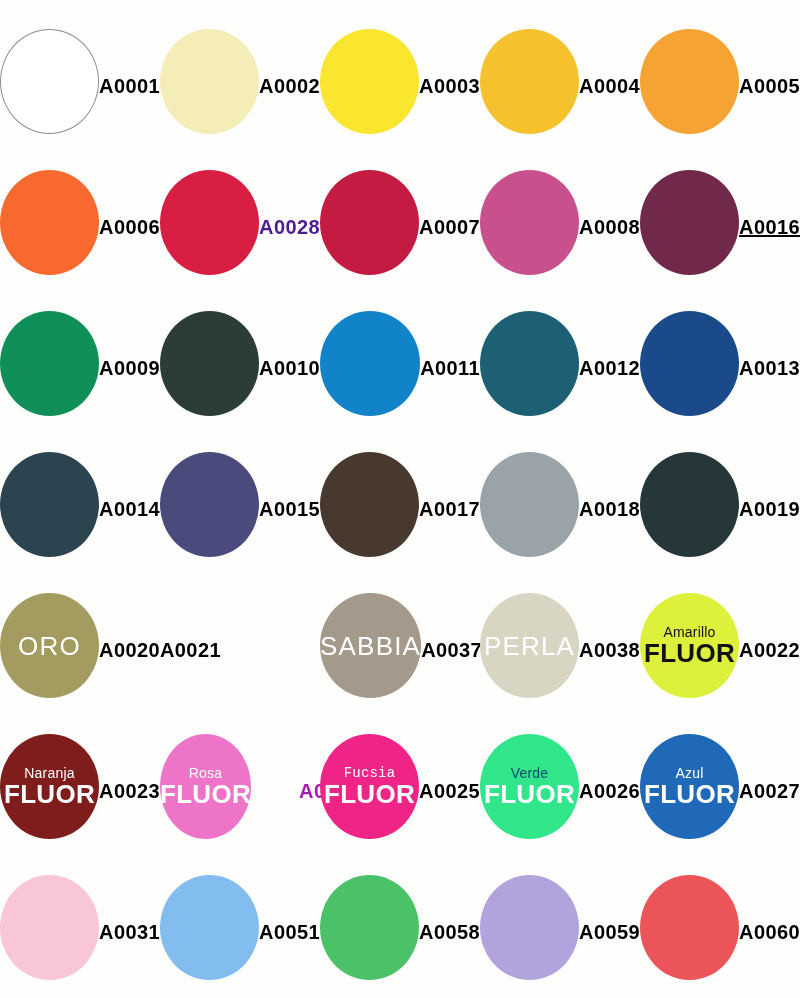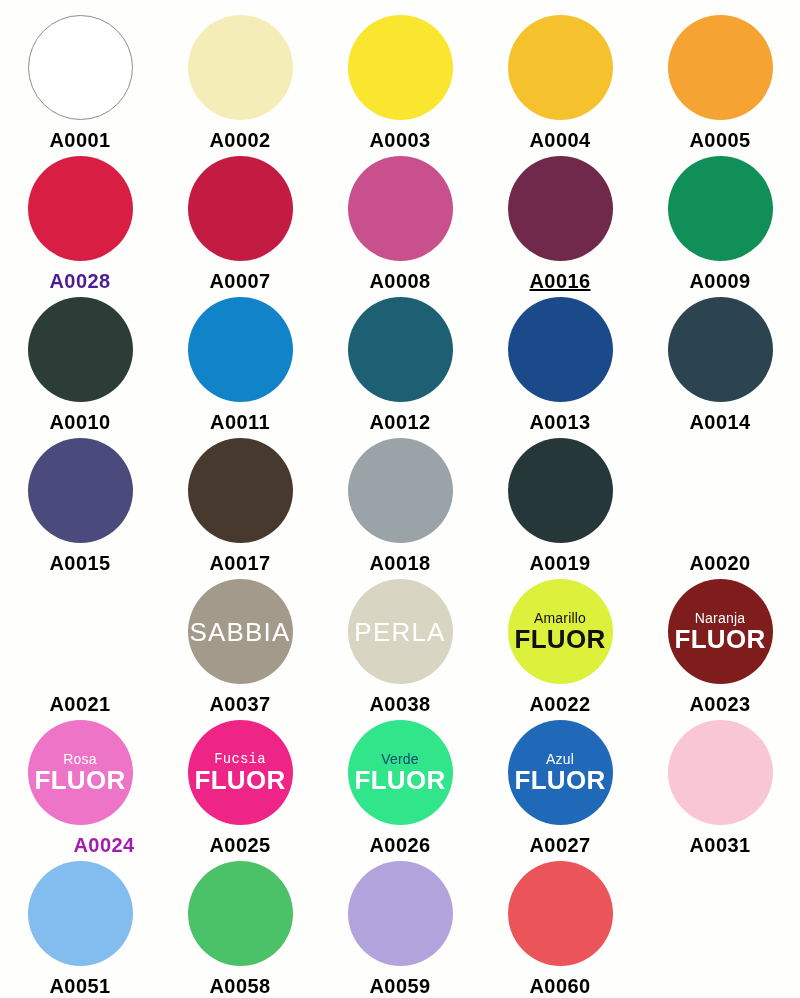--- a/index.html
+++ b/index.html
@@ -20,23 +20,23 @@
     grid-template-columns: repeat(5, 160px);
     grid-template-rows: repeat(7, 141px);
     width: 800px;
     height: 987px;
     padding-top: 11px;
     box-sizing: border-box;
   }
 
   .swatch-cell {
     display: flex;
-    flex-direction: column;
+    flex-direction: row;
     align-items: center;
-    justify-content: flex-end;
+    justify-content: space-between;
     position: relative;
   }
 
   .swatch-disc {
     width: 105px;
     height: 105px;
     border-radius: 50%;
     display: flex;
     flex-direction: column;
     align-items: center;
@@ -96,20 +96,24 @@
     </div>
     <div class="swatch-cell">
       <div class="swatch-disc" style="background: rgb(245, 194, 46);"></div>
       <div class="swatch-code" style="color: rgb(0, 0, 0);">A0004</div>
     </div>
     <div class="swatch-cell">
       <div class="swatch-disc" style="background: rgb(245, 164, 51);"></div>
       <div class="swatch-code" style="color: rgb(0, 0, 0);">A0005</div>
     </div>
     <div class="swatch-cell">
+      <div class="swatch-disc" style="background: rgb(247, 105, 46);"></div>
+      <div class="swatch-code" style="color: rgb(0, 0, 0);">A0006</div>
+    </div>
+    <div class="swatch-cell">
       <div class="swatch-disc" style="background: rgb(216, 30, 67);"></div>
       <div class="swatch-code" style="color: #4c1d95;">A0028</div>
     </div>
     <div class="swatch-cell">
       <div class="swatch-disc" style="background: rgb(196, 27, 66);"></div>
       <div class="swatch-code" style="color: rgb(0, 0, 0);">A0007</div>
     </div>
     <div class="swatch-cell">
       <div class="swatch-disc" style="background: rgb(200, 80, 140);"></div>
       <div class="swatch-code" style="color: rgb(0, 0, 0);">A0008</div>
@@ -152,20 +156,23 @@
     </div>
     <div class="swatch-cell">
       <div class="swatch-disc" style="background: rgb(154, 163, 168);"></div>
       <div class="swatch-code" style="color: rgb(0, 0, 0);">A0018</div>
     </div>
     <div class="swatch-cell">
       <div class="swatch-disc" style="background: rgb(38, 55, 58);"></div>
       <div class="swatch-code" style="color: rgb(0, 0, 0);">A0019</div>
     </div>
     <div class="swatch-cell">
+      <div class="swatch-disc" style="background: rgb(163, 155, 95);">
+        <div class="overlay-main thin" style="color: rgb(255, 255, 255);">ORO</div>
+      </div>
       <div class="swatch-code" style="color: rgb(0, 0, 0);">A0020</div>
     </div>
     <div class="swatch-cell">
       <div class="swatch-code" style="color: rgb(0, 0, 0);">A0021</div>
     </div>
     <div class="swatch-cell">
       <div class="swatch-disc" style="background: rgb(163, 154, 140);">
         <div class="overlay-main thin" style="color: rgb(255, 255, 255);">SABBIA</div>
       </div>
       <div class="swatch-code" style="color: rgb(0, 0, 0);">A0037</div>

